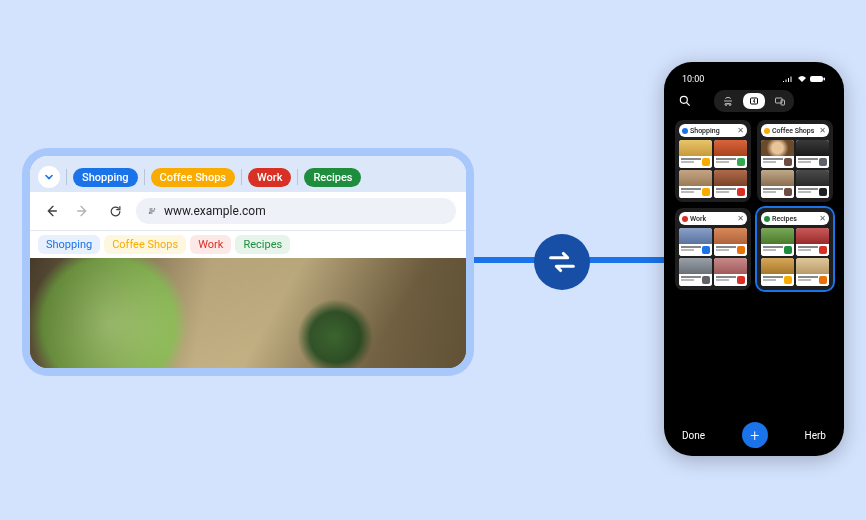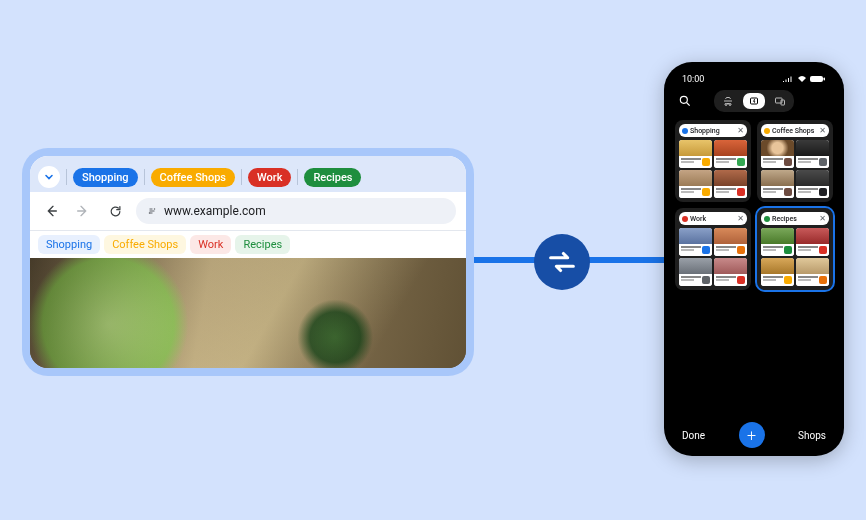--- a/index.html
+++ b/index.html
@@ -290,15 +290,15 @@
             <div class="img" style="background: linear-gradient(rgb(224, 200, 154), rgb(184, 154, 106));"></div>
             <div class="cap"></div>
             <div class="badge" style="background: rgb(232, 113, 10);"></div>
           </div>
         </div>
       </div>
     </div>
   <div class="bottombar">
     <span>Done</span>
     <div class="fab">+</div>
-    <span>Shops</span>
+    <span>Herb</span>
   </div>
 </div>
 
 </body></html>

